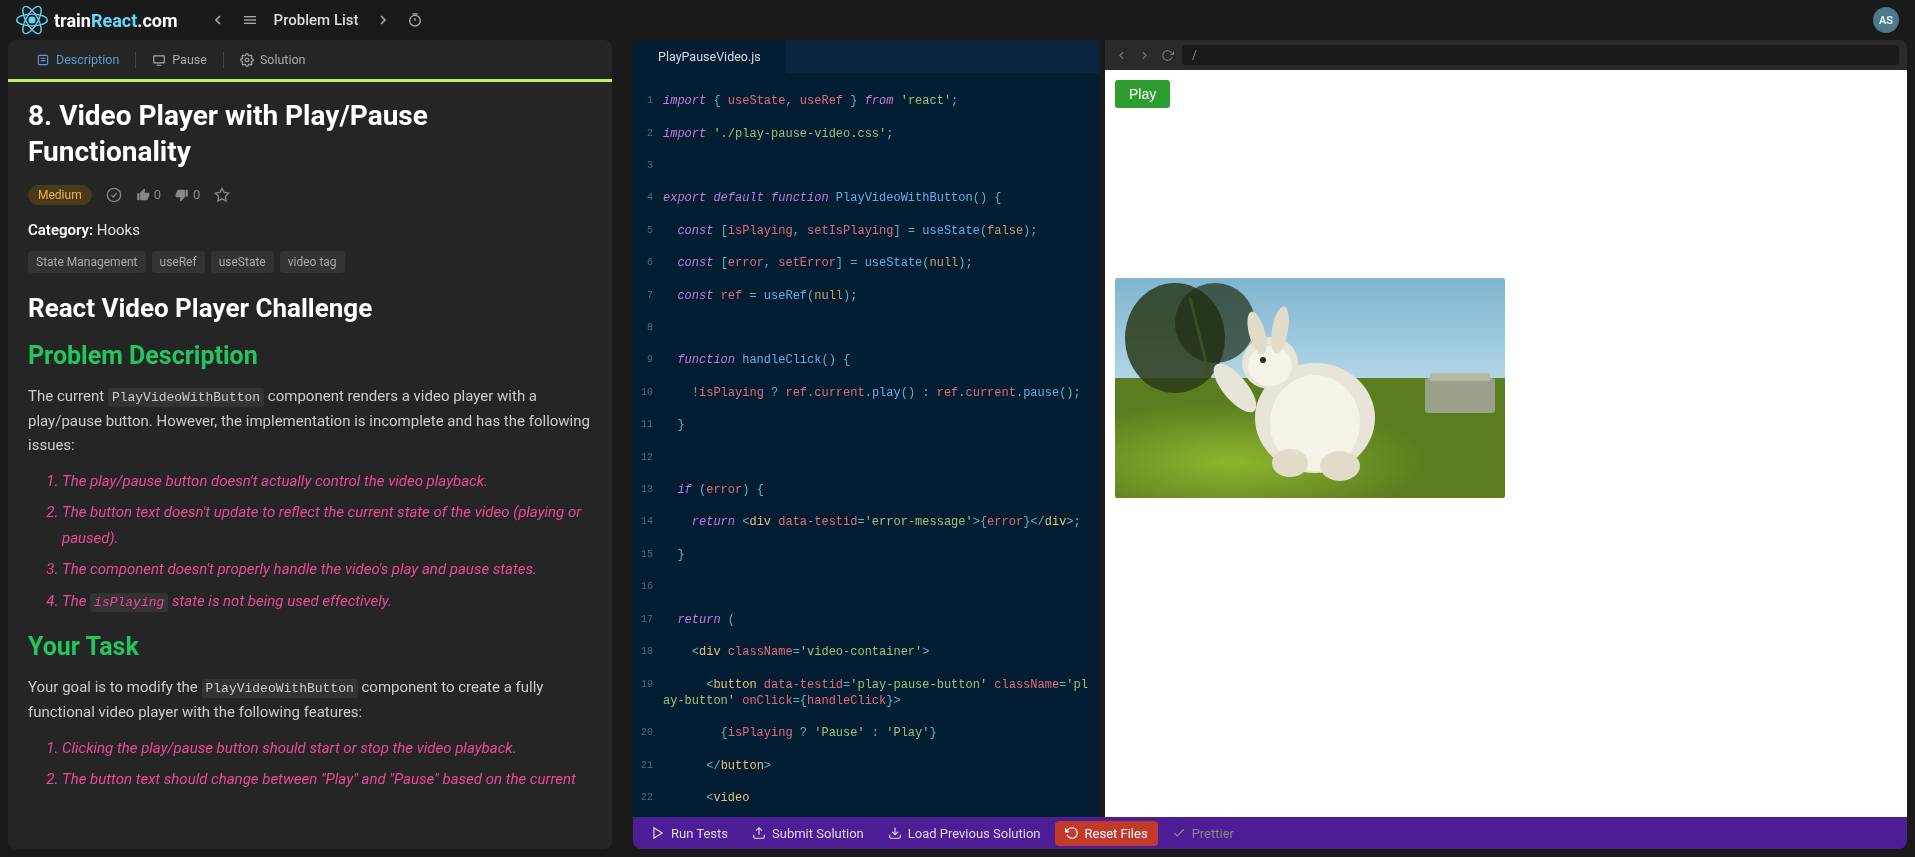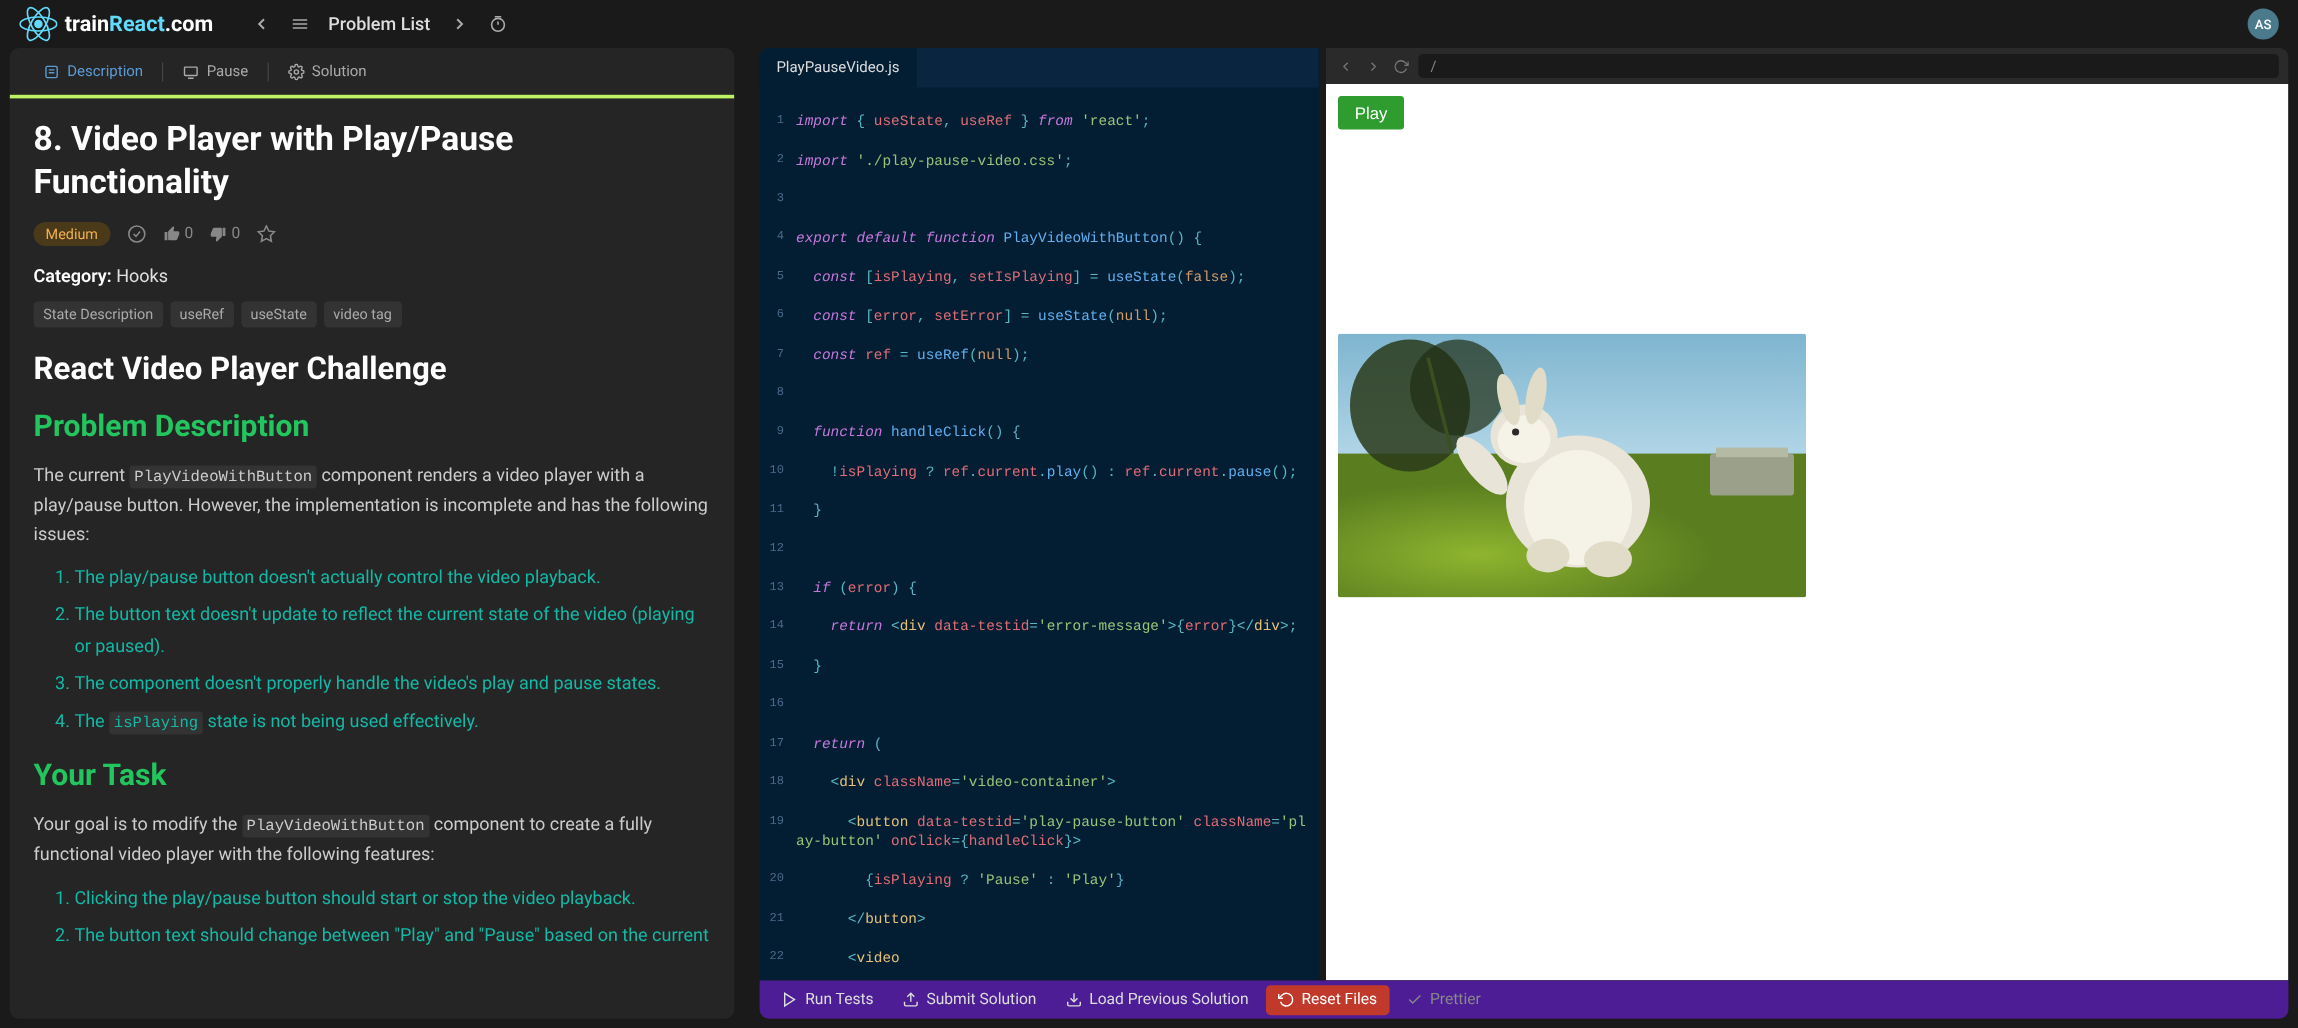--- a/index.html
+++ b/index.html
@@ -182,22 +182,23 @@
   font-size: 13px;
 }
 .desc-ol {
   list-style: decimal;
   padding-left: 34px;
   margin-bottom: 14px;
 }
 .desc-ol li {
   font-size: 15px;
   line-height: 1.7;
-  color: #14b8a6;
+  color: #ec4899;
   margin-bottom: 6px;
+  font-style: italic;
 }
 .divider {
   width: 5px;
   background: #1a1a1a;
   cursor: col-resize;
 }
 .right-pane {
   flex: 1;
   display: flex;
   flex-direction: column;
@@ -216,21 +217,21 @@
   display: flex;
   flex-direction: column;
   overflow: hidden;
 }
 .editor-tab-row {
   background: #0a2540;
   padding: 0;
   display: flex;
 }
 .editor-tab {
-  padding: 9px 14px;
+  padding: 9px 25px;
   font-size: 12.5px;
   color: #ddd;
   background: #031e33;
   border-right: 1px solid #0a2540;
 }
 .code-area {
   flex: 1;
   overflow: auto;
   font-family: 'Courier New', monospace;
   font-size: 12px;
@@ -439,21 +440,21 @@
             <span>0</span>
           </span>
         <span class="meta-icon">
             <svg width="16" height="16" viewBox="0 0 24 24" fill="none" stroke="currentColor" stroke-width="2">
               <polygon points="12 2 15.09 8.26 22 9.27 17 14.14 18.18 21.02 12 17.77 5.82 21.02 7 14.14 2 9.27 8.91 8.26 12 2"></polygon>
             </svg>
           </span>
       </div>
       <div class="category-line"><b>Category:</b> <span>Hooks</span></div>
       <div class="tag-row">
-        <span class="tag">State Description</span>
+        <span class="tag">State Management</span>
         <span class="tag">useRef</span>
         <span class="tag">useState</span>
         <span class="tag">video tag</span>
       </div>
       <h2 class="desc-h1">React Video Player Challenge</h2>
       <h3 class="desc-h2">Problem Description</h3>
       <p class="desc-p"><span>The current </span><code class="inline-code">PlayVideoWithButton</code><span> component renders a video player with a play/pause button. However, the implementation is incomplete and has the following issues:</span></p>
       <ol class="desc-ol">
         <li>The play/pause button doesn't actually control the video playback.</li>
         <li>The button text doesn't update to reflect the current state of the video (playing or paused).</li>

